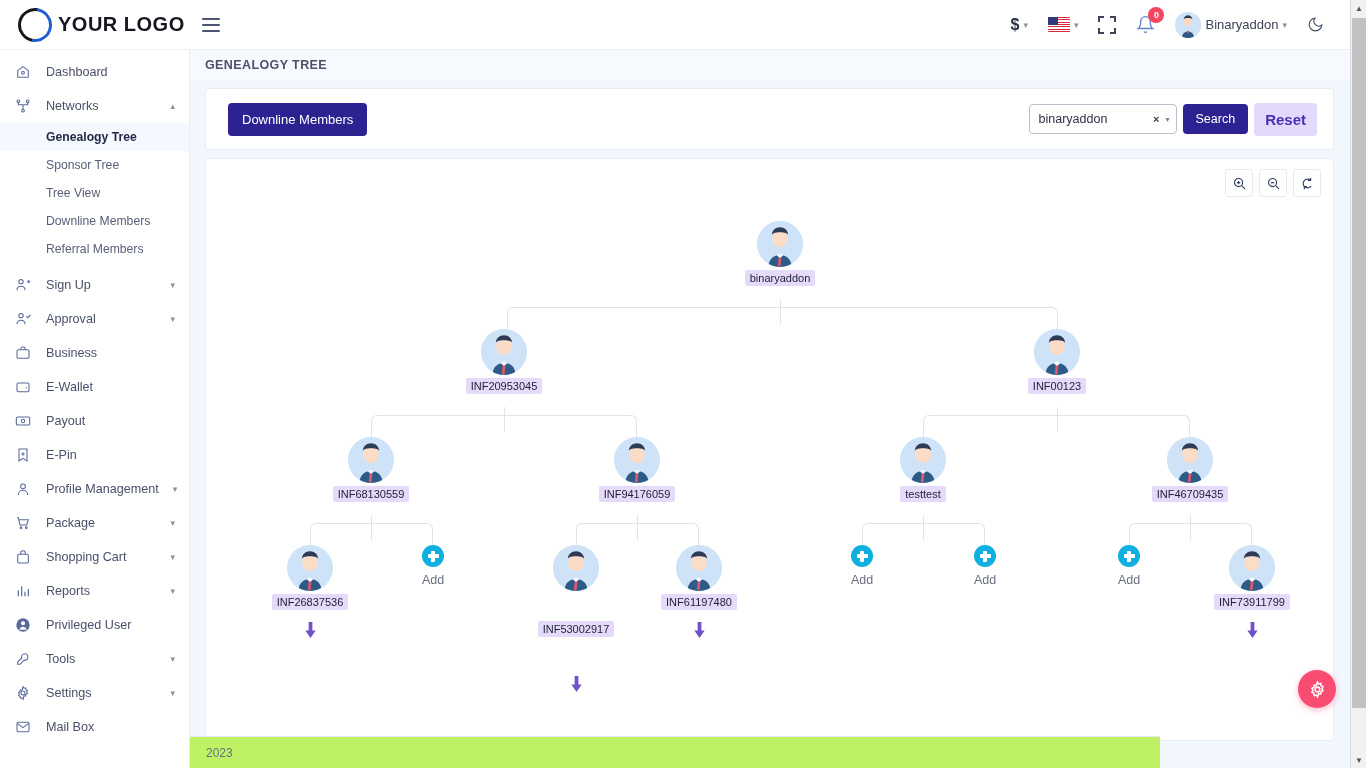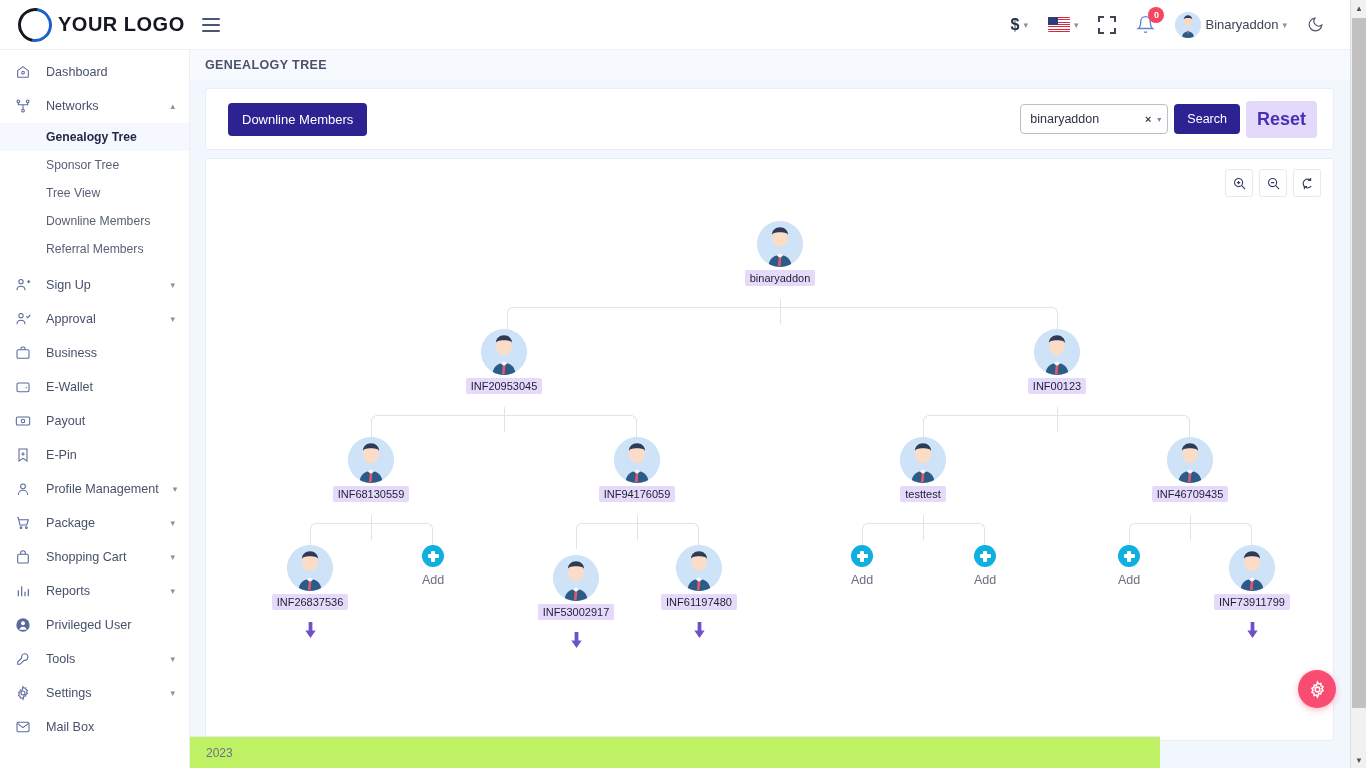--- a/index.html
+++ b/index.html
@@ -140,21 +140,21 @@
   }
   .select2 .sel-val { font-size: 12.5px; color: #2d3346; }
   .select2 .sel-x { margin-left: auto; font-size: 11px; color: #3a3f52; font-weight: bold; cursor:pointer; }
   .select2 .sel-caret { margin-left: 6px; font-size: 8px; color: #7d8396; }
   .btn-search {
     background: #2d2292; color: #fff; font-size: 12.5px; font-weight: normal;
     border: none; border-radius: 4px; padding: 8px 13px; cursor: pointer;
     font-family: "Liberation Sans", sans-serif;
   }
   .btn-reset {
-    background: #e2d9fb; color: #4a2fb6; font-size: 18px; font-weight: bold;
+    background: #e2d9fb; color: #4a2fb6; font-size: 15px; font-weight: bold;
     border: none; border-radius: 4px; padding: 8px 11px; cursor: pointer;
     font-family: "Liberation Sans", sans-serif;
   }
 
   
   .tree-card {
     height: 583px; position: relative; overflow: hidden;
   }
   .tree-controls {
     position: absolute; top: 10px; right: 12px; display: flex; gap: 6px;
@@ -686,21 +686,21 @@
             <path d="M6 0h4v9h3.5L8 17 2.5 9H6z"></path>
           </svg>
         </span>
       </div>
 
       <div class="addnode" style="left:227px; top:386px;">
         <span class="add-circle"></span>
         <span class="add-label">Add</span>
       </div>
 
-      <div class="node" style="left:370px; top:396px;">
+      <div class="node" style="left:370px; top:386px;gap:27px;">
         <span class="avatar">
           <svg width="46" height="46" viewBox="0 0 48 48">
             <circle cx="24" cy="24" r="24" fill="#cfe3f8"></circle>
             <ellipse cx="24" cy="18" rx="8.2" ry="9.4" fill="#fbdcc6"></ellipse>
             <path d="M15.5 15c0-5.2 3.8-8.4 8.5-8.4s8.5 3.2 8.5 8.4c0-2.3-3.4-3.3-8.5-3.3s-8.5 1-8.5 3.3z" fill="#2e3a56"></path>
             <path d="M12 48c0-8.6 5.4-12.6 12-12.6S36 39.4 36 48z" fill="#2b5b86"></path>
             <path d="M20.5 35.6L24 39l3.5-3.4-3.5-1.6z" fill="#f4f6fa"></path>
             <path d="M22.6 38.2h2.8l-.7 8-1.4 1.6-1.4-1.6z" fill="#e4576b"></path>
           </svg>
         </span>

